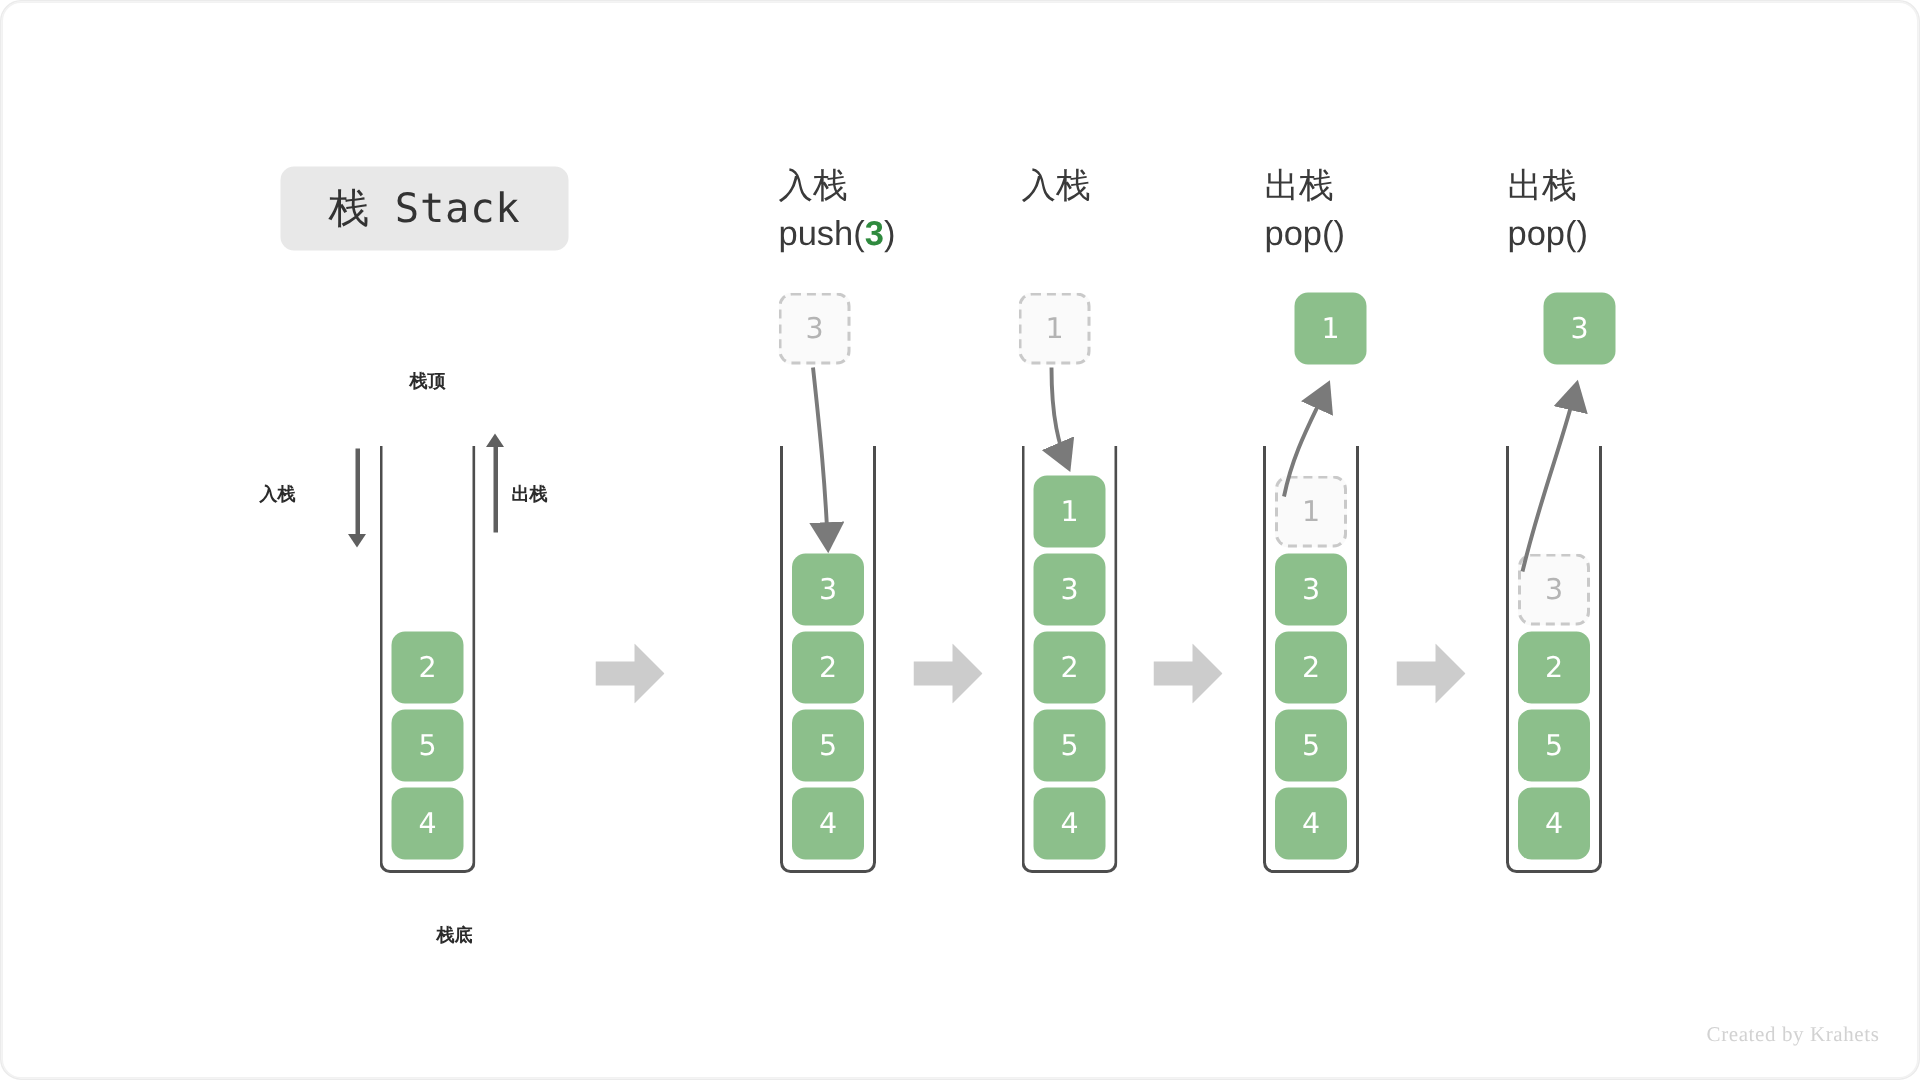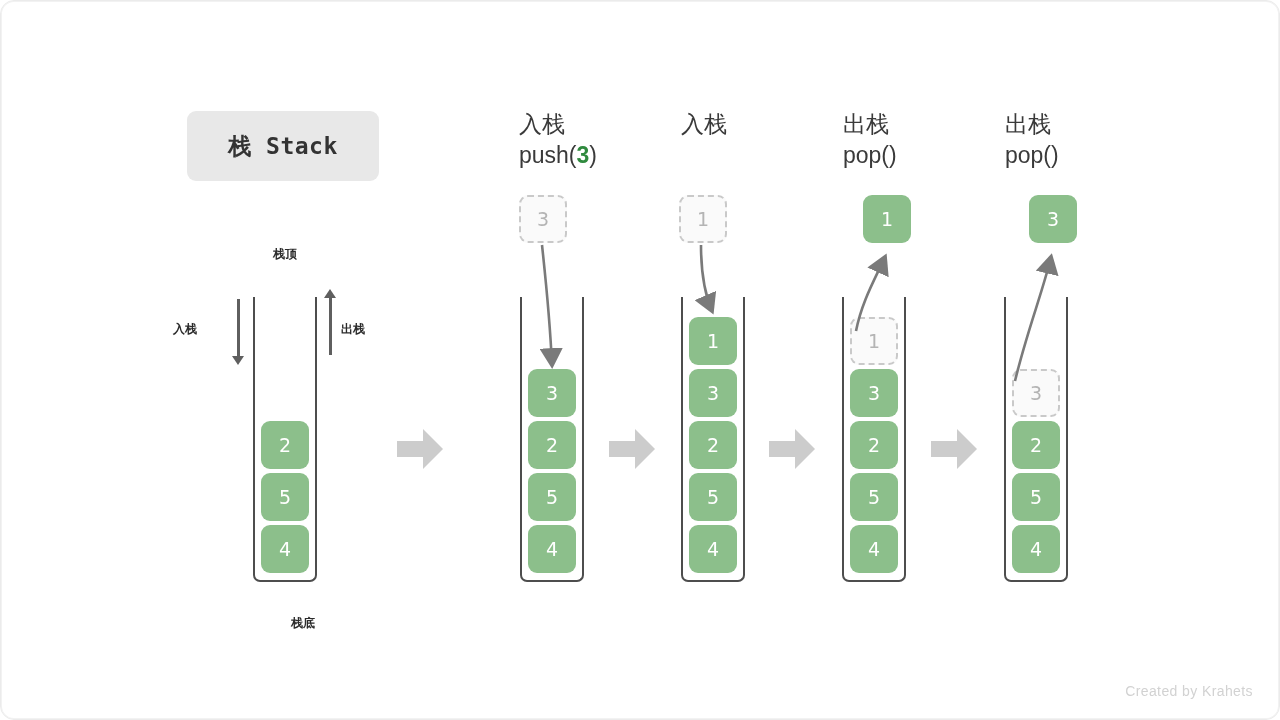--- a/index.html
+++ b/index.html
@@ -16,26 +16,26 @@
     border-radius: 14px;
     border: 1px solid #ebebeb;
     box-shadow: 0 0 0 1px #f2f2f2 inset;
     overflow: hidden;
   }
 
   
   #title-chip {
     position: absolute;
     left: 186px; top: 110px;
-    width: 192px; height: 70px;
+    width: 192px; height: 56px;
     background: #e8e8e8;
     border-radius: 9px;
     display: flex; align-items: center; justify-content: center;
     font-family: "DejaVu Sans Mono", "Liberation Mono", monospace;
-    font-size: 23px; font-weight: 700;
+    font-size: 27px; font-weight: 400;
     color: #333333;
     letter-spacing: 0.5px;
   }
 
   
   .cn-label {
     position: absolute;
     font-family: "DejaVu Sans", sans-serif;
     font-size: 12px; font-weight: 700;
     color: #2b2b2b;
@@ -136,21 +136,21 @@
   #svg-layer {
     position: absolute; left: 0; top: 0;
     width: 1280px; height: 720px;
     pointer-events: none;
   }
 
   
   #credit {
     position: absolute;
     right: 26px; bottom: 20px;
-    font-family: Liberation Sans, sans-serif;
+    font-family: Liberation Serif, serif;
     font-size: 14px;
     color: #d2d2d2;
     letter-spacing: 0.4px;
   }
 </style>
 </head>
 <body>
 
 <div id="canvas">
 

